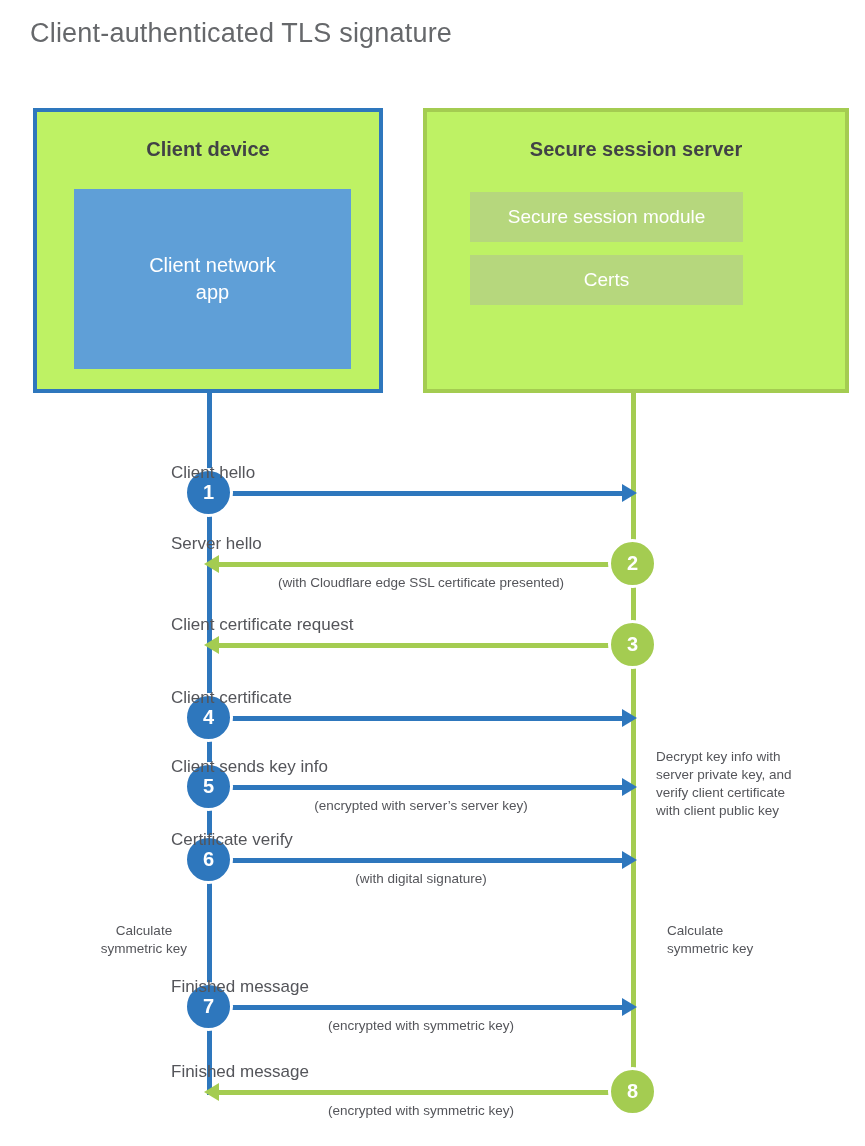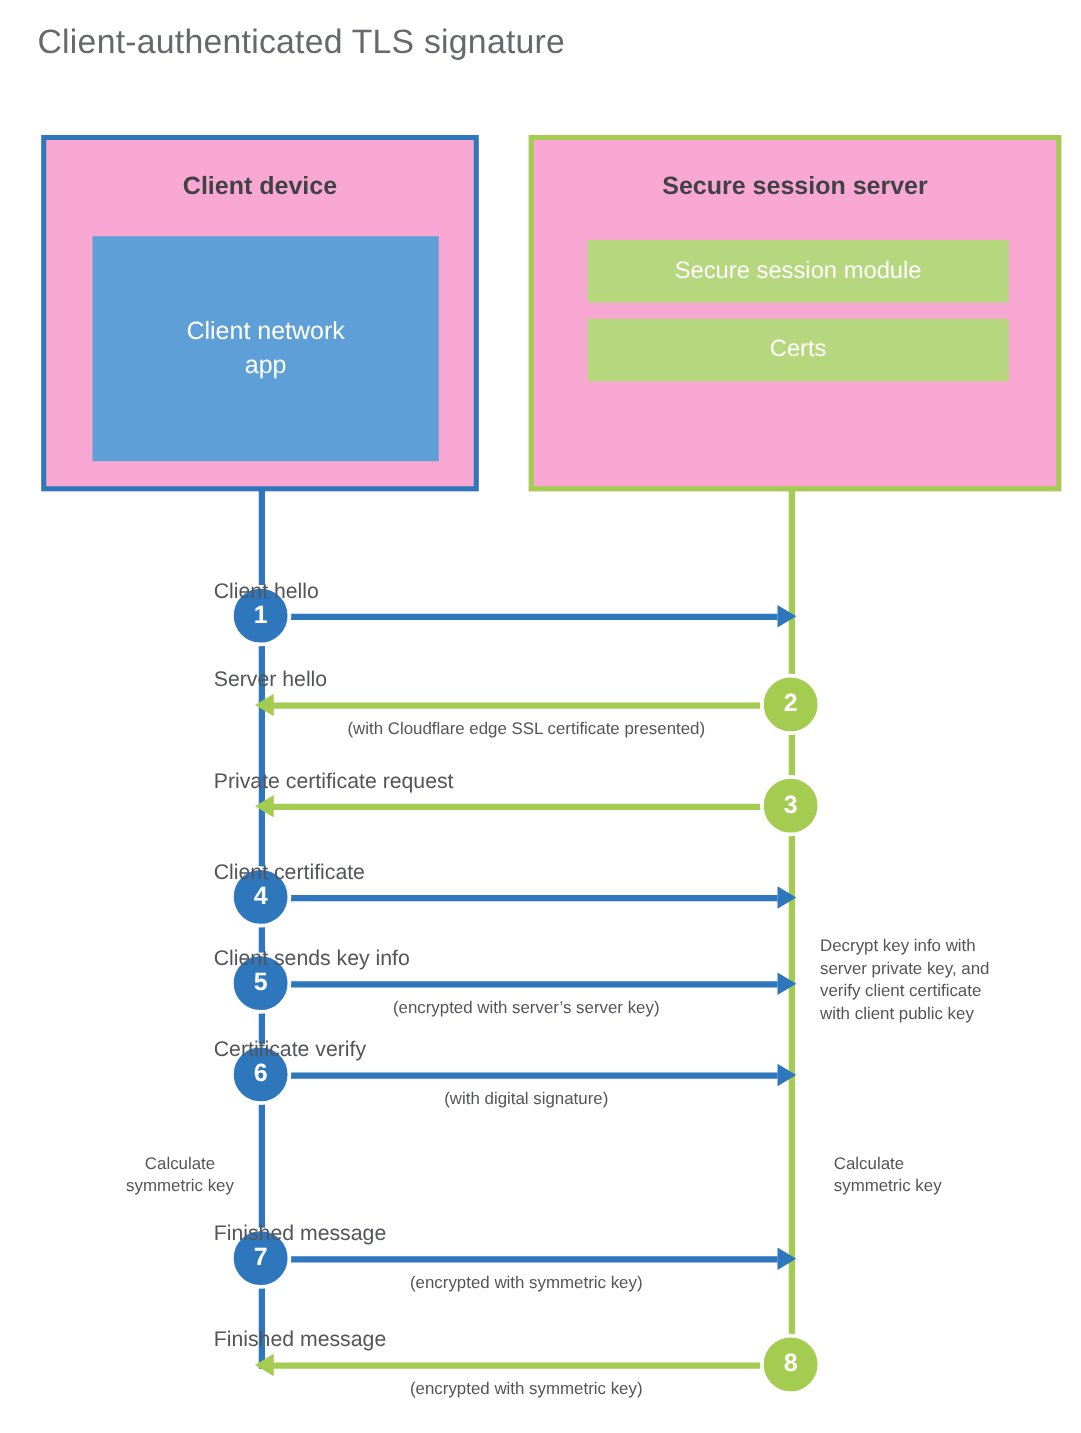--- a/index.html
+++ b/index.html
@@ -11,36 +11,36 @@
     overflow:hidden;
   }
   .page-title{
     position:absolute;left:30px;top:18px;
     font-size:27px;font-weight:300;color:#66686b;
     letter-spacing:.2px;margin:0;
   }
   
   .actor-box{
     position:absolute;top:108px;height:285px;
-    background:#f9a8d4;box-sizing:border-box;
+    background:#bef264;box-sizing:border-box;
   }
   .actor-box.client{left:33px;width:350px;border:4px solid #2e77bd;}
   .actor-box.server{left:423px;width:426px;border:4px solid #a4cc51;}
   .box-title{
     position:absolute;left:0;right:0;top:26px;
     text-align:center;font-size:20px;font-weight:bold;color:#414246;
   }
   .client-module{
     position:absolute;left:37px;top:77px;width:277px;height:180px;
     background:#5f9fd7;color:#ffffff;font-size:20px;
     display:flex;align-items:center;justify-content:center;text-align:center;
     padding:0 60px;box-sizing:border-box;line-height:1.35;
   }
   .server-module{
-    position:absolute;left:43px;width:337px;height:50px;
+    position:absolute;left:43px;width:273px;height:50px;
     background:#b6d77d;color:#ffffff;font-size:19px;
     display:flex;align-items:center;justify-content:center;text-align:center;
   }
   
   .lifeline{position:absolute;width:5px;z-index:1;}
   .lifeline.blue{left:207px;top:391px;height:704px;background:#2e77bd;}
   .lifeline.green{left:631px;top:391px;height:701px;background:#a4cc51;}
   
   .arrow-line{position:absolute;height:5px;z-index:2;}
   .arrow-head{position:absolute;width:0;height:0;z-index:2;
@@ -97,21 +97,21 @@
       <div class="step-circle blue" style="left: 184px; top: 468px;">1</div>
       <div class="msg-label" style="top: 461px;">Client hello</div>
       <div class="arrow-line" style="top: 562px; background: rgb(164, 204, 81); left: 218px; width: 391px;"></div>
       <div class="arrow-head" style="top: 555px; left: 204px; border-right: 15px solid rgb(164, 204, 81);"></div>
       <div class="step-circle green" style="left: 608px; top: 539px;">2</div>
       <div class="msg-label" style="top: 532px;">Server hello</div>
       <div class="msg-sublabel" style="top: 575px;">(with Cloudflare edge SSL certificate presented)</div>
       <div class="arrow-line" style="top: 643px; background: rgb(164, 204, 81); left: 218px; width: 391px;"></div>
       <div class="arrow-head" style="top: 636px; left: 204px; border-right: 15px solid rgb(164, 204, 81);"></div>
       <div class="step-circle green" style="left: 608px; top: 620px;">3</div>
-      <div class="msg-label" style="top: 613px;">Private certificate request</div>
+      <div class="msg-label" style="top: 613px;">Client certificate request</div>
       <div class="arrow-line" style="top: 716px; background: rgb(46, 119, 189); left: 230px; width: 392px;"></div>
       <div class="arrow-head" style="top: 709px; left: 622px; border-left: 15px solid rgb(46, 119, 189);"></div>
       <div class="step-circle blue" style="left: 184px; top: 693px;">4</div>
       <div class="msg-label" style="top: 686px;">Client certificate</div>
       <div class="arrow-line" style="top: 785px; background: rgb(46, 119, 189); left: 230px; width: 392px;"></div>
       <div class="arrow-head" style="top: 778px; left: 622px; border-left: 15px solid rgb(46, 119, 189);"></div>
       <div class="step-circle blue" style="left: 184px; top: 762px;">5</div>
       <div class="msg-label" style="top: 755px;">Client sends key info</div>
       <div class="msg-sublabel" style="top: 798px;">(encrypted with server’s server key)</div>
       <div class="arrow-line" style="top: 858px; background: rgb(46, 119, 189); left: 230px; width: 392px;"></div>

